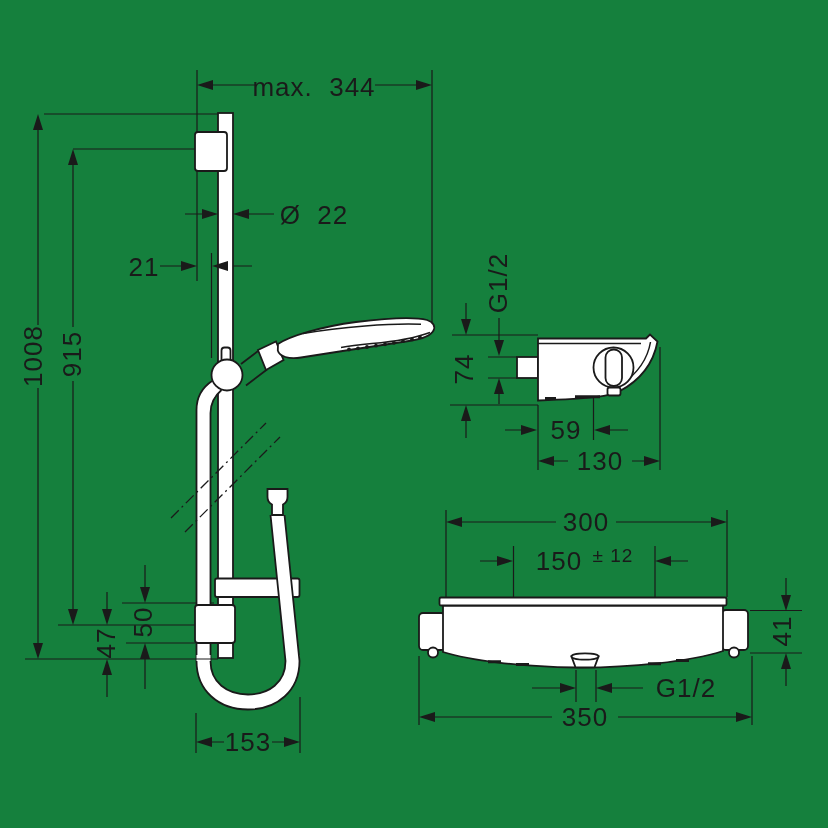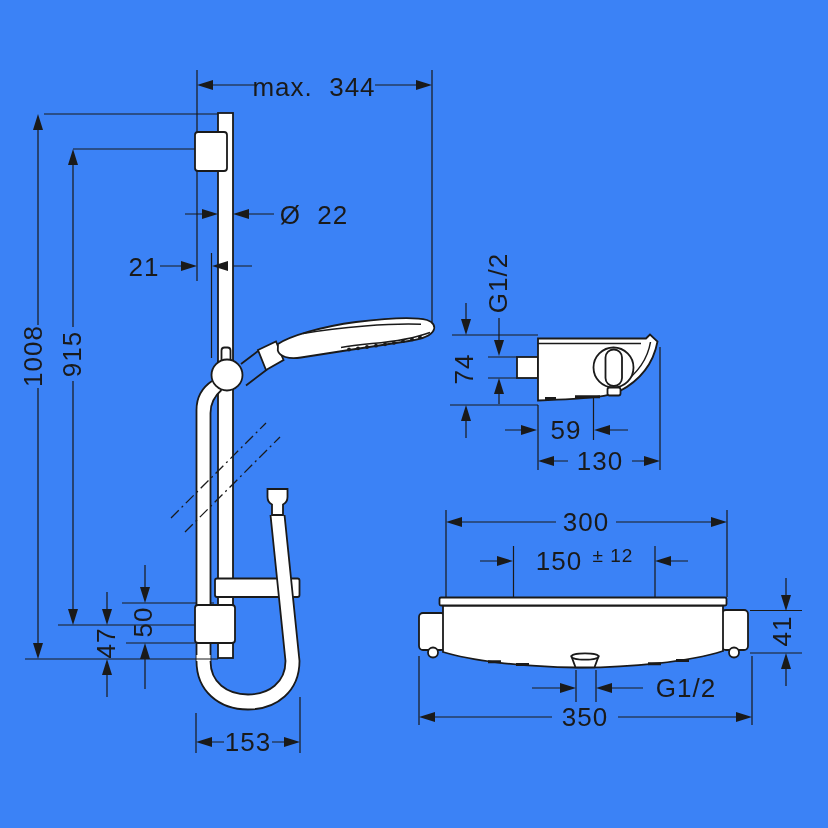--- a/index.html
+++ b/index.html
@@ -1,16 +1,16 @@
 <!DOCTYPE html>
 <html><head>
 <meta charset="utf-8">
 <style>
   html,body{margin:0;padding:0;background:#ffffff;}
-  .stage{width:828px;height:828px;background:#3b82f6;position:relative;overflow:hidden;}
+  .stage{width:828px;height:828px;background:#15803d;position:relative;overflow:hidden;}
   svg{display:block;}
   svg text{
     font-family:"Liberation Sans", sans-serif;
     font-size:26px;
     fill:#1a1a1a;
     letter-spacing:1px;
     white-space:pre;
   }
   svg text.sup{font-size:19px;}
   .thin{stroke:#1a1a1a;stroke-width:1.2;fill:none;stroke-linecap:butt;}

